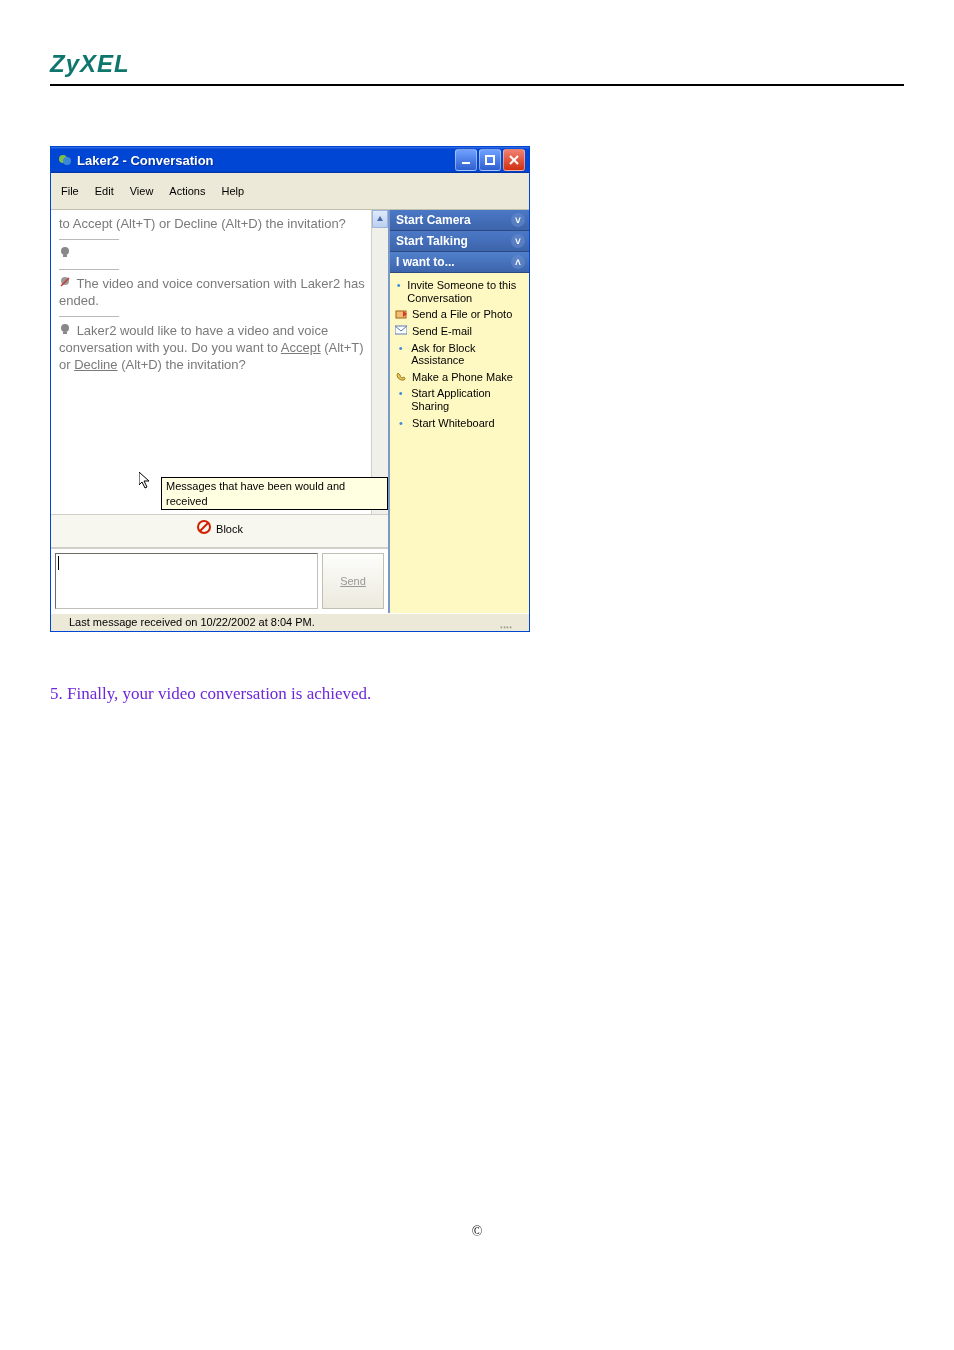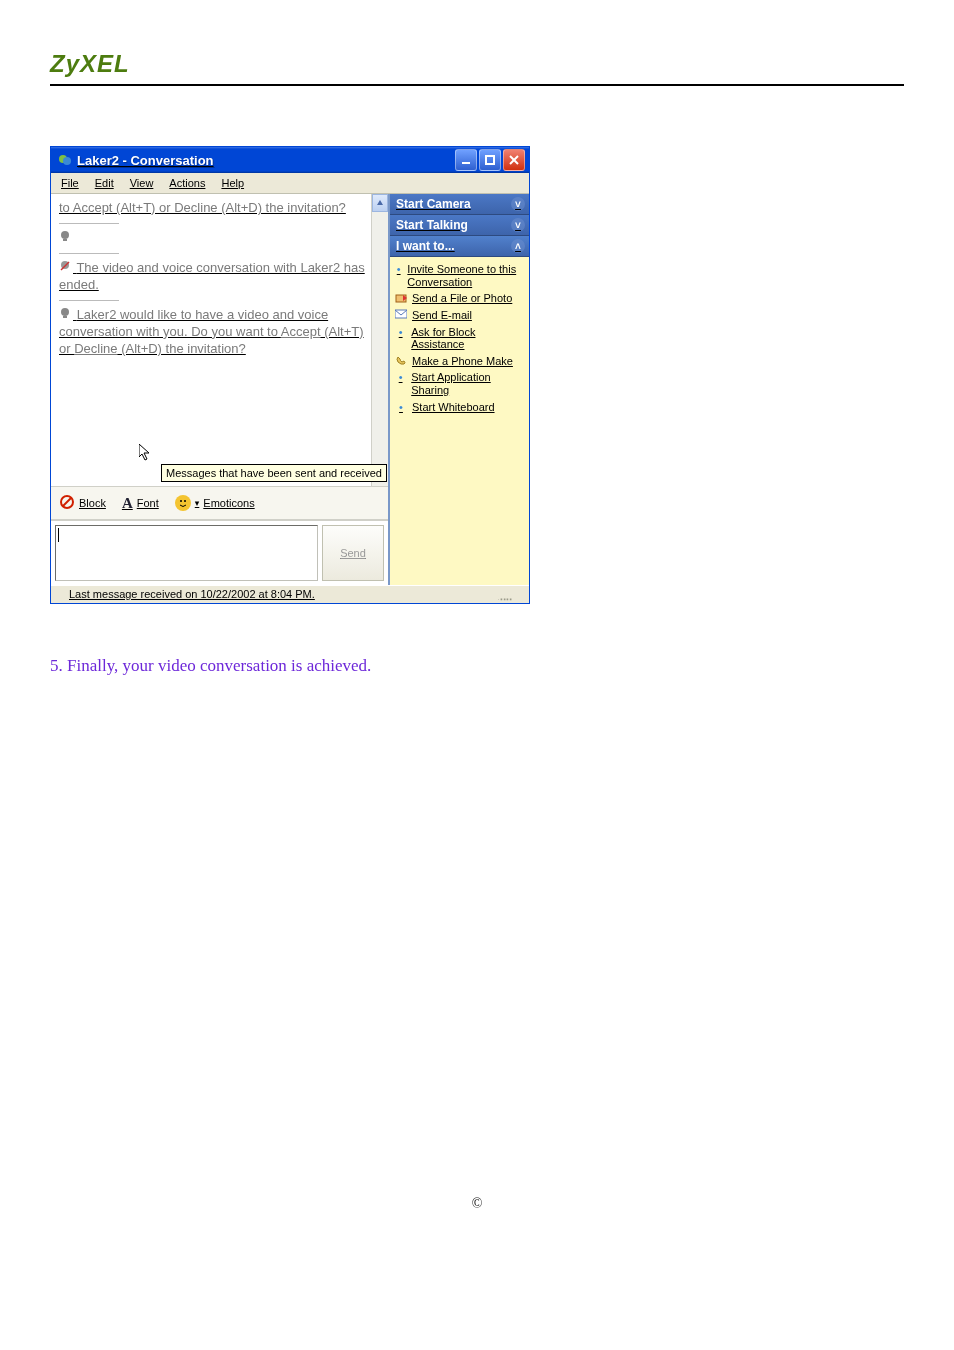--- a/index.html
+++ b/index.html
@@ -14,29 +14,28 @@
   }
   .header {
     font-family: Verdana, Arial, sans-serif;
     font-weight: bold;
     font-style: italic;
     font-size: 24px;
     letter-spacing: 1px;
     border-bottom: 2px solid #000;
     padding-bottom: 6px;
     margin-bottom: 60px;
-    color: #4d7c0f;
+    color: #0f766e;
   }
   .window {
     width: 478px;
     border: 1px solid #0046d5;
     background: #ece9d8;
     font-family: Tahoma, Verdana, sans-serif;
     font-size: 11px;
-    text-decoration: underline;
   }
   .titlebar {
     height: 26px;
     background: linear-gradient(to bottom, #3a73e6 0%, #0046d5 8%, #0046d5 92%, #003399 100%);
     display: flex;
     align-items: center;
     padding: 0 4px 0 6px;
     color: #fff;
   }
   .titlebar .app-icon {
@@ -55,41 +54,41 @@
     border-radius: 3px;
     border: 1px solid #fff6;
     display: flex; align-items: center; justify-content: center;
     font-weight: bold;
   }
   .winbtn.min, .winbtn.max { background: linear-gradient(#6fa0ff,#2e5fd0); color:#fff; }
   .winbtn.close { background: linear-gradient(#f08070,#d03010); color:#fff; }
   .menubar {
     background: #ece9d8;
     border-bottom: 1px solid #c0c0b0;
-    padding: 2px 4px;
+    padding: 10px 4px;
     display: flex;
     gap: 4px;
     font-size: 11px;
   }
   .menuitem { padding: 2px 6px; }
   .to-bar {
     background: linear-gradient(to bottom,#4b75c2,#3f64ad);
     color: #fff;
     font-weight: bold;
     font-size: 12px;
     padding: 4px 6px;
     display: flex;
     gap: 6px;
   }
   .body-row { display: flex; }
   .convo-col { flex: 1; display: flex; flex-direction: column; border-right: 2px solid #7a98c8; }
   .convo-pane {
     background: #fff;
     height: 280px;
-    padding: 6px 4px 6px 8px;
+    padding: 6px 4px 18px 8px;
     color: #7a7a7a;
     font-size: 13px;
     line-height: 1.3;
     position: relative;
     overflow: hidden;
   }
   .convo-scroll {
     position: absolute; right: 0; top: 0; bottom: 0; width: 16px;
     background: #f0f0ea;
     border-left: 1px solid #d0d0c8;
@@ -114,20 +113,21 @@
   }
   .convo-toolbar {
     background: #f7f6ef;
     border-top: 1px solid #d0d0c8;
     border-bottom: 1px solid #d0d0c8;
     display: flex; align-items: center;
     gap: 16px;
     padding: 4px 8px;
     font-size: 11px;
     height: 24px;
+    flex-direction: column;
   }
   .tb-item { display: inline-flex; align-items: center; gap: 4px; }
   .input-row { display:flex; background:#fff; border-top:1px solid #d0d0c8; }
   .input-box {
     flex:1; height:54px; background:#fff;
     border:1px inset #c0c0b8; margin:4px; position:relative;
   }
   .input-caret { position:absolute; left:2px; top:2px; width:1px; height:14px; background:#000; }
   .send-btn {
     width: 60px; margin:4px 4px 4px 0;
@@ -253,21 +253,21 @@
                   </svg>
               </span>
               <span>Laker2 would like to have a video and voice conversation with you. Do you want to </span><span class="underline">Accept</span><span> (Alt+T) or </span><span class="underline">Decline</span><span> (Alt+D) the invitation?</span>
             </div>
           </div>
           <span class="cursor-arrow">
             <svg width="14" height="18">
                 <polygon points="0,0 0,13 3,10 6,16 8,15 5,9 10,9" fill="#fff" stroke="#000" stroke-width="1"></polygon>
               </svg>
           </span>
-          <div class="tooltip-box">Messages that have been sent and received</div>
+          <div class="tooltip-box">Messages that have been would and received</div>
         </div>
 
         <div class="convo-toolbar">
           <span class="tb-item">
             <span style="color:#d02000;font-size:15px;font-weight:bold;">
               <svg width="16" height="16">
                   <circle cx="8" cy="8" r="6" fill="none" stroke="#d02000" stroke-width="2"></circle>
                   <line x1="4" y1="12" x2="12" y2="4" stroke="#d02000" stroke-width="2"></line>
                 </svg>
             </span>

